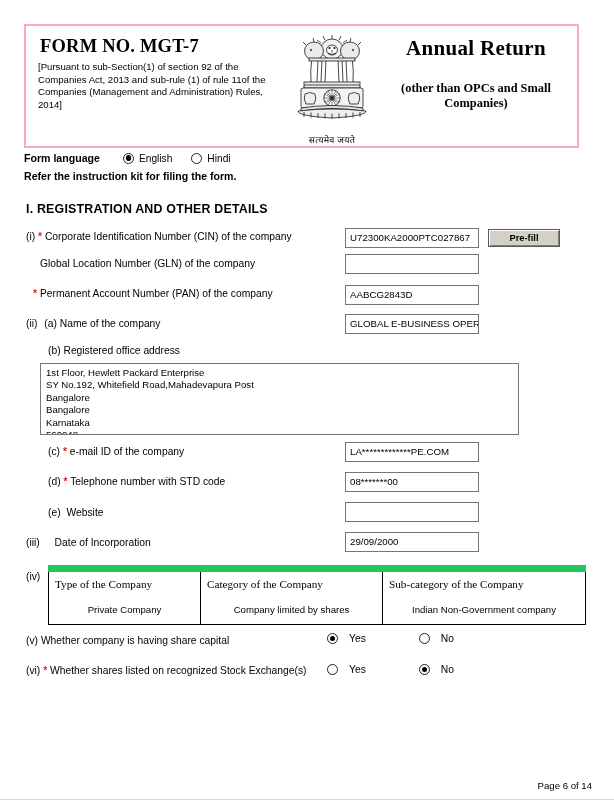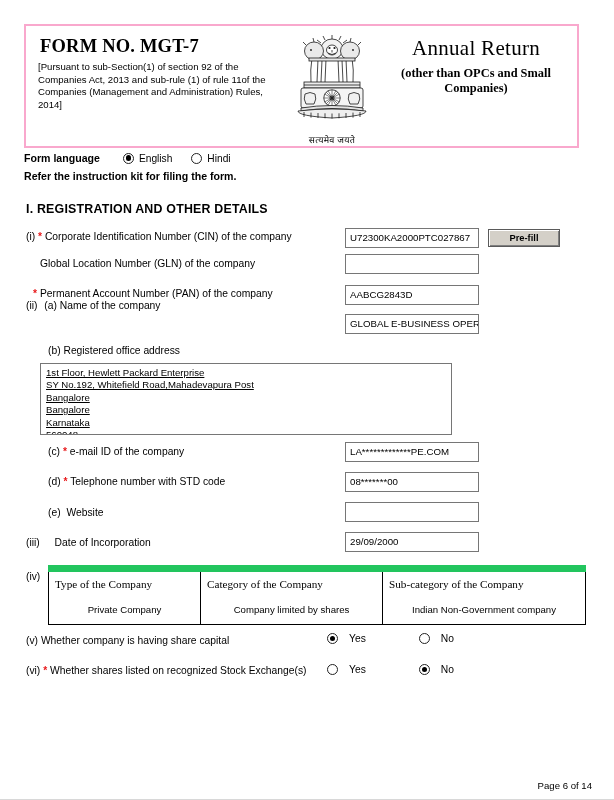--- a/index.html
+++ b/index.html
@@ -49,24 +49,24 @@
     font-family: "Liberation Sans", sans-serif;
   }
   .header-right {
     position: absolute;
     left: 356px; top: 10px;
     width: 188px;
     font-family: "Liberation Serif", serif;
   }
   .annual-return {
     font-size: 21px;
-    font-weight: normal;
+    font-weight: bold;
     text-align: center;
     letter-spacing: 0.3px;
-    margin-bottom: 5px;
+    margin-bottom: 20px;
   }
   .other-than {
     font-size: 12.4px;
     font-weight: bold;
     line-height: 15px;
     text-align: center;
   }
   .emblem-wrap {
     position: absolute;
     left: 258px; top: 6px;
@@ -159,28 +159,27 @@
     font-weight: bold;
     text-align: center;
     line-height: 16px;
     color: #000;
     cursor: default;
   }
 
   .addr-box {
     position: absolute;
     left: 40px; top: 363px;
-    width: 412px; height: 72px;
+    width: 479px; height: 72px;
     border: 1px solid #767676;
     background: #fff;
     font-size: 9.6px;
     line-height: 12.4px;
     padding: 3px 0 0 5px;
     overflow: hidden;
-    text-decoration: underline;
   }
   .addr-box div { white-space: nowrap; }
 
   
   .ctable {
     position: absolute;
     left: 48px; top: 565px;
     width: 537px;
     border-collapse: collapse;
     table-layout: fixed;
@@ -315,21 +314,21 @@
 
   <div class="lbl" style="left:40px; top:258px;">Global Location Number (GLN) of the company</div>
   <div class="fld" style="left:345px; top:254px; width:134px; height:20px;"></div>
 
   <div class="lbl" style="left:33px; top:288px;">
     <span class="req">*</span>
     <span>Permanent Account Number (PAN) of the company</span>
   </div>
   <div class="fld" style="left:345px; top:285px; width:134px; height:20px;">AABCG2843D</div>
 
-  <div class="lbl" style="left:26px; top:300px;text-align:center;">
+  <div class="lbl" style="left:26px; top:318px;text-align:center;">
     <span>(ii)</span>
     <span style="margin-left:4px;">(a) Name of the company</span>
   </div>
   <div class="fld" style="left:345px; top:314px; width:134px; height:20px;">GLOBAL E-BUSINESS OPERATIONS</div>
 
   <div class="lbl" style="left:48px; top:345px;">(b) Registered office address</div>
   <div class="addr-box">
     <div>1st Floor, Hewlett Packard Enterprise</div>
     <div>SY No.192, Whitefield Road,Mahadevapura Post</div>
     <div>Bangalore</div>

